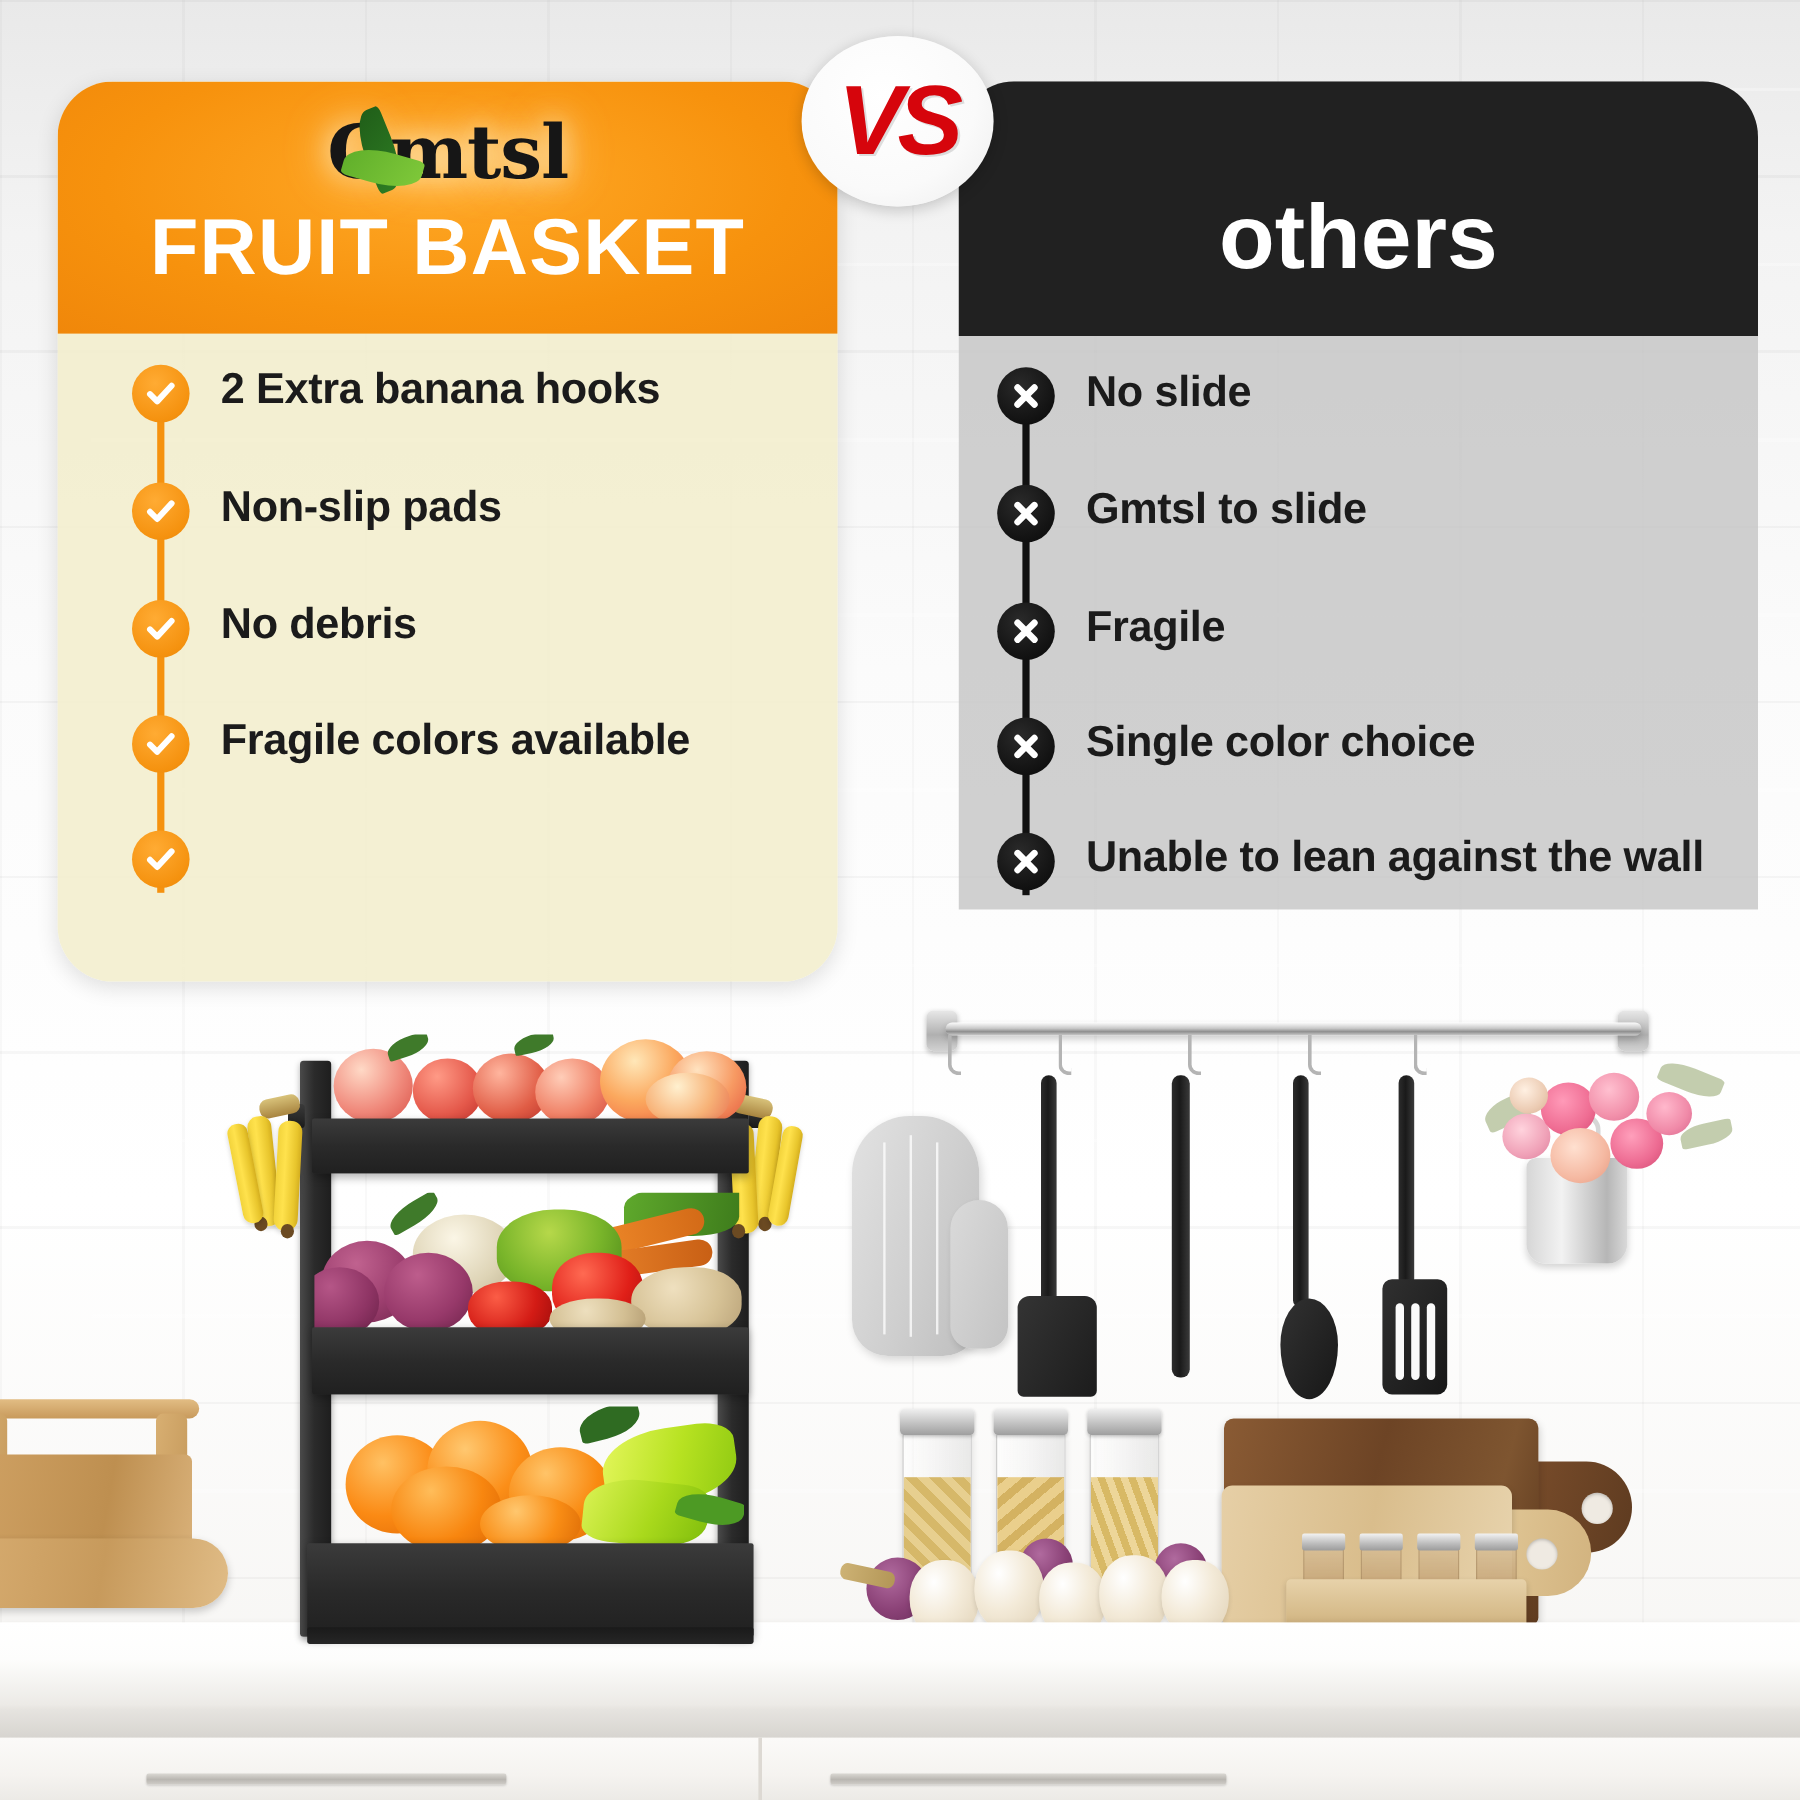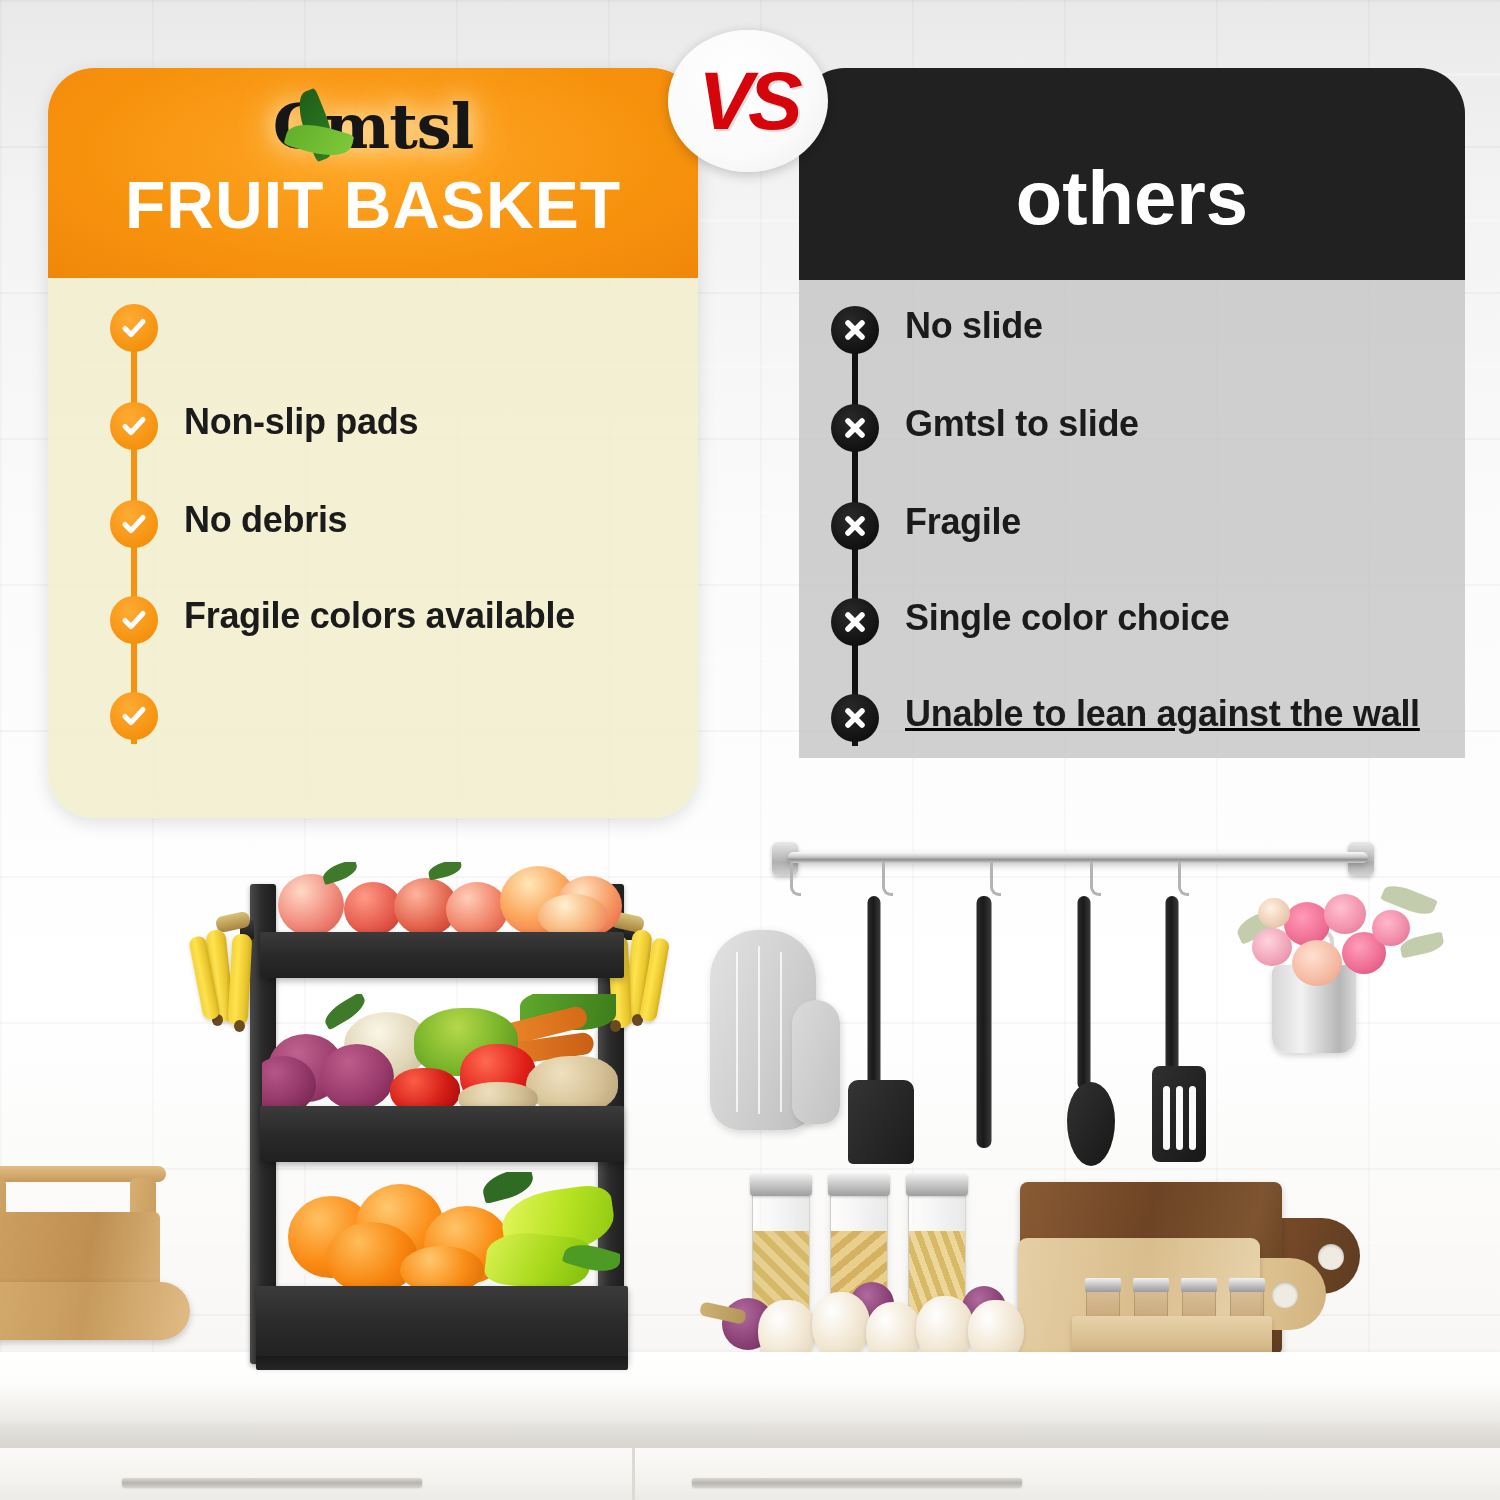--- a/index.html
+++ b/index.html
@@ -548,20 +548,21 @@
 
     <div class="feat-list" style="left:62px; top:236px; width:560px;">
       <div class="connector pos" style="left:21px; top:30px; height:410px;"></div>
 
       <div class="feat-row" style="left:0; top:0; width:560px;">
         <div class="bullet pos">
           <svg width="30" height="30" viewBox="0 0 30 30">
               <path d="M6 15.5 L12 21.5 L24 8.5" stroke="#ffffff" stroke-width="5" fill="none" stroke-linecap="round" stroke-linejoin="round"></path>
             </svg>
         </div>
+        <div class="feat-label">2 Extra banana hooks</div>
       </div>
 
       <div class="feat-row" style="left:0; top:98px; width:560px;">
         <div class="bullet pos">
           <svg width="30" height="30" viewBox="0 0 30 30">
               <path d="M6 15.5 L12 21.5 L24 8.5" stroke="#ffffff" stroke-width="5" fill="none" stroke-linecap="round" stroke-linejoin="round"></path>
             </svg>
         </div>
         <div class="feat-label">Non-slip pads</div>
       </div>
@@ -631,21 +632,21 @@
 
       <div class="feat-row" style="left:0; top:292px; width:610px;">
         <div class="bullet neg">
           <svg width="30" height="30" viewBox="0 0 30 30">
               <path d="M8 8 L22 22 M22 8 L8 22" stroke="#ffffff" stroke-width="5.5" stroke-linecap="round"></path>
             </svg>
         </div>
         <div class="feat-label rt">Single color choice</div>
       </div>
 
-      <div class="feat-row" style="left:0; top:388px; width:610px;text-decoration:underline;">
+      <div class="feat-row" style="left:0; top:388px; width:610px;">
         <div class="bullet neg">
           <svg width="30" height="30" viewBox="0 0 30 30">
               <path d="M8 8 L22 22 M22 8 L8 22" stroke="#ffffff" stroke-width="5.5" stroke-linecap="round"></path>
             </svg>
         </div>
         <div class="feat-label rt">Unable to lean against the wall</div>
       </div>
     </div>
   </div>
 

